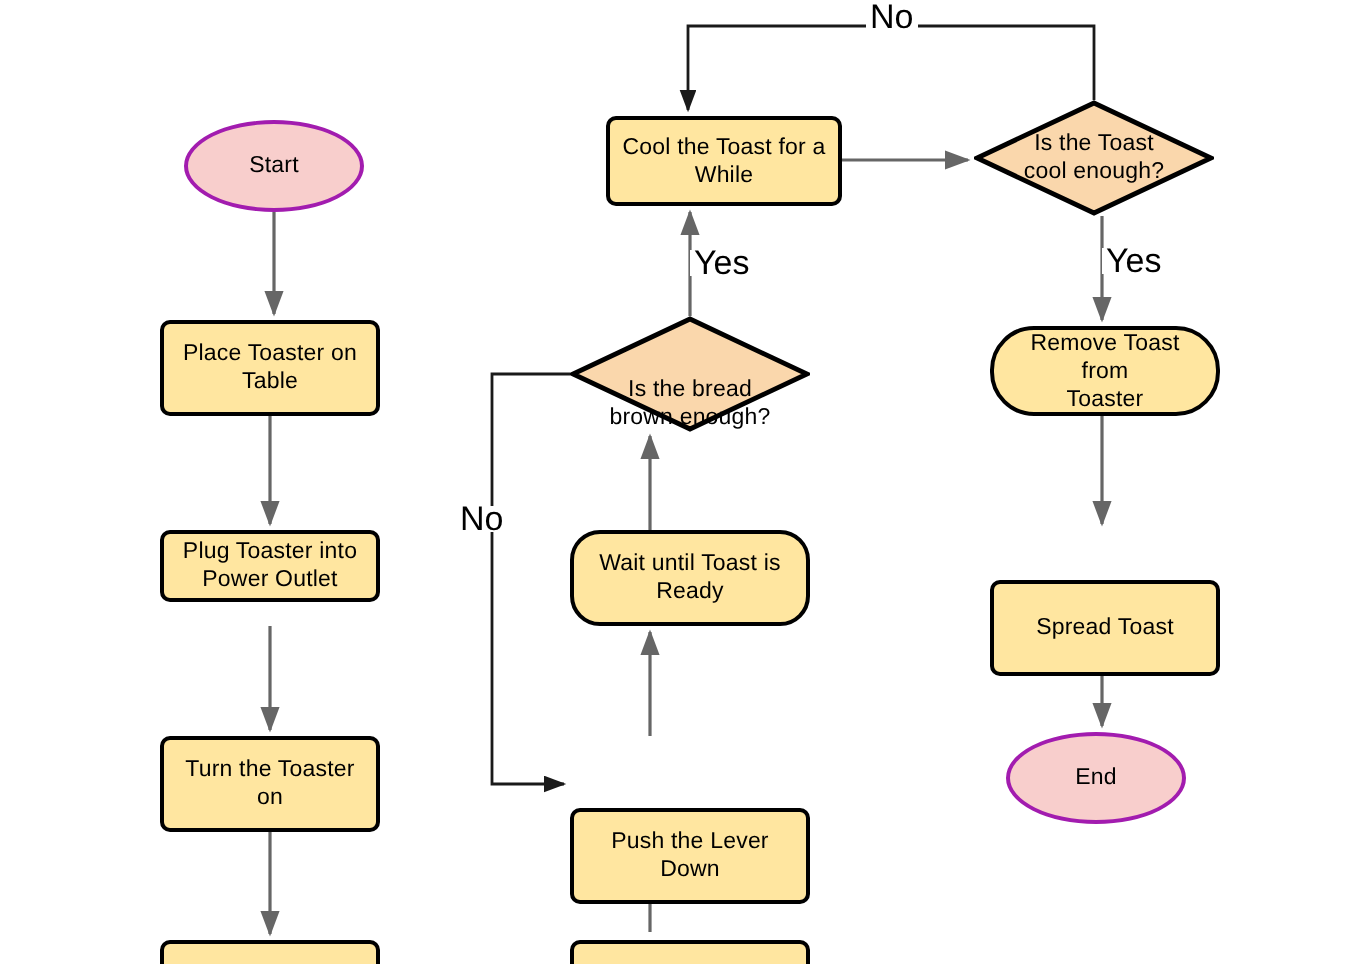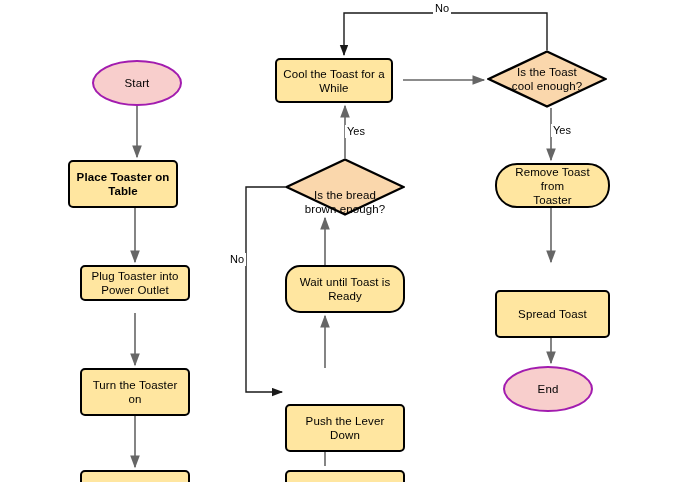--- a/index.html
+++ b/index.html
@@ -62,21 +62,21 @@
     width: 100%;
     height: 100%;
   }
   .decision .lbl {
     position: relative;
     z-index: 2;
   }
   .edge-label {
     position: absolute;
     color: #000000;
-    font-size: 11px;
+    font-size: 17px;
     line-height: 13px;
     background: #ffffff;
     padding: 0 2px;
     white-space: nowrap;
   }
 </style>
 </head>
 <body>
 
 <div id="canvas">
@@ -123,21 +123,21 @@
       <path d="M547,50 L547,13 L344,13 L344,55" marker-end="url(#ahk)"></path>
 
       <path d="M285,187 L246,187 L246,392 L282,392" marker-end="url(#ahk)"></path>
     </g>
   </svg>
 
   <div class="node terminator" style="left:92px; top:60px; width:90px; height:46px;">
     <span class="lbl">Start</span>
   </div>
 
-  <div class="node process" style="left:68px; top:160px; width:110px; height:48px;font-weight:bold;">
+  <div class="node process" style="left:80px; top:160px; width:110px; height:48px;">
     <span class="lbl">Place Toaster on
 Table</span>
   </div>
 
   <div class="node process" style="left:80px; top:265px; width:110px; height:36px;">
     <span class="lbl">Plug Toaster into
 Power Outlet</span>
   </div>
 
   <div class="node process" style="left:80px; top:368px; width:110px; height:48px;">
@@ -163,21 +163,21 @@
   </div>
 
   <div class="node decision" style="left:285px; top:158px; width:120px; height:58px;align-items:flex-end;">
     <svg class="dshape" viewBox="0 0 120 58" preserveAspectRatio="none" xmlns="http://www.w3.org/2000/svg">
       <polygon points="60,1.5 118.5,29 60,56.5 1.5,29" fill="#fad7ac" stroke="#000000" stroke-width="2.4" vector-effect="non-scaling-stroke"></polygon>
     </svg>
     <span class="lbl">Is the bread
 brown enough?</span>
   </div>
 
-  <div class="node process" style="left:275px; top:58px; width:118px; height:45px;">
+  <div class="node process" style="left:303px; top:58px; width:118px; height:45px;">
     <span class="lbl">Cool the Toast for a
 While</span>
   </div>
 
   <div class="node decision" style="left:487px; top:50px; width:120px; height:58px;">
     <svg class="dshape" viewBox="0 0 120 58" preserveAspectRatio="none" xmlns="http://www.w3.org/2000/svg">
       <polygon points="60,1.5 118.5,29 60,56.5 1.5,29" fill="#fad7ac" stroke="#000000" stroke-width="2.4" vector-effect="non-scaling-stroke"></polygon>
     </svg>
     <span class="lbl">Is the Toast
 cool enough?</span>

